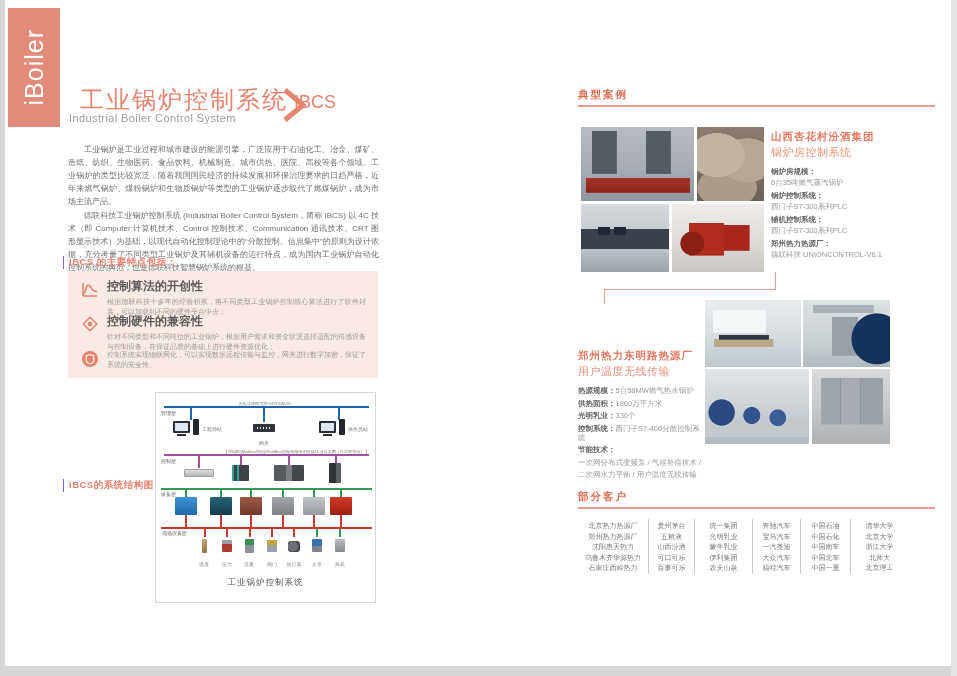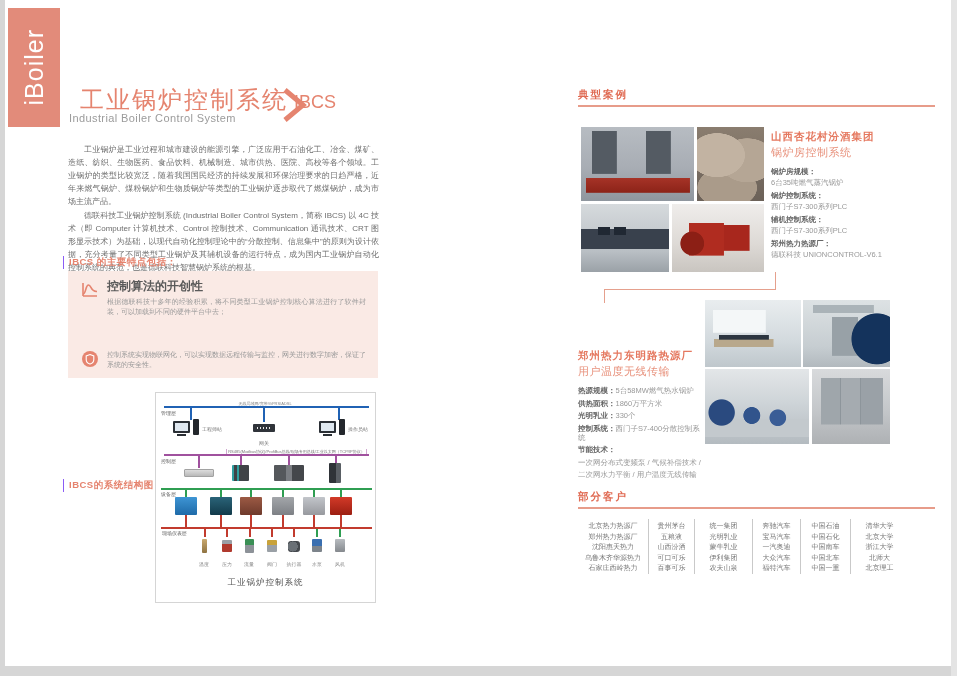--- a/index.html
+++ b/index.html
@@ -89,20 +89,28 @@
 
   <div class="abs bar-label" style="left:63px;top:256px;">IBCS 的主要特点包括：</div>
   <div class="feature-box">
     <div class="feat" style="top:7px;">
       <svg class="ficon" width="20" height="20" viewBox="0 0 20 20">
         <path d="M3 17 V4 M3 17 H17" stroke="#e5846f" stroke-width="1.6" fill="none"></path>
         <path d="M3 15 C6 15 5.5 6 8.5 6 C11.5 6 10.5 13 17 12.4" stroke="#e5846f" stroke-width="1.6" fill="none"></path>
       </svg>
       <div class="ft">控制算法的开创性</div>
       <div class="fd">根据德联科技十多年的经验积累，将不同类型工业锅炉控制核心算法进行了软件封装，可以加载到不同的硬件平台中去；</div>
+    </div>
+    <div class="feat" style="top:42px;">
+      <svg class="ficon" width="20" height="20" viewBox="0 0 20 20">
+        <rect x="5.2" y="5.2" width="9.6" height="9.6" transform="rotate(45 10 10)" fill="none" stroke="#e5846f" stroke-width="1.4"></rect>
+        <circle cx="10" cy="10" r="2.3" fill="#e5846f"></circle>
+      </svg>
+      <div class="ft">控制硬件的兼容性</div>
+      <div class="fd">针对不同类型和不同吨位的工业锅炉，根据用户需求和资金状况选择适配的传感设备与控制设备，在保证品质的基础上进行硬件资源优化；</div>
     </div>
     <div class="feat" style="top:77px;">
       <svg class="ficon" width="20" height="20" viewBox="0 0 20 20">
         <circle cx="10" cy="10" r="8" fill="#e5846f"></circle>
         <path d="M10 5.6 L13.8 7 V10.4 C13.8 12.9 12 14.4 10 15.1 C8 14.4 6.2 12.9 6.2 10.4 V7 Z" fill="none" stroke="#fff" stroke-width="1.1"></path>
       </svg>
       <div class="fd">控制系统实现物联网化，可以实现数据远程传输与监控，网关进行数字加密，保证了系统的安全性。</div>
     </div>
   </div>
 

